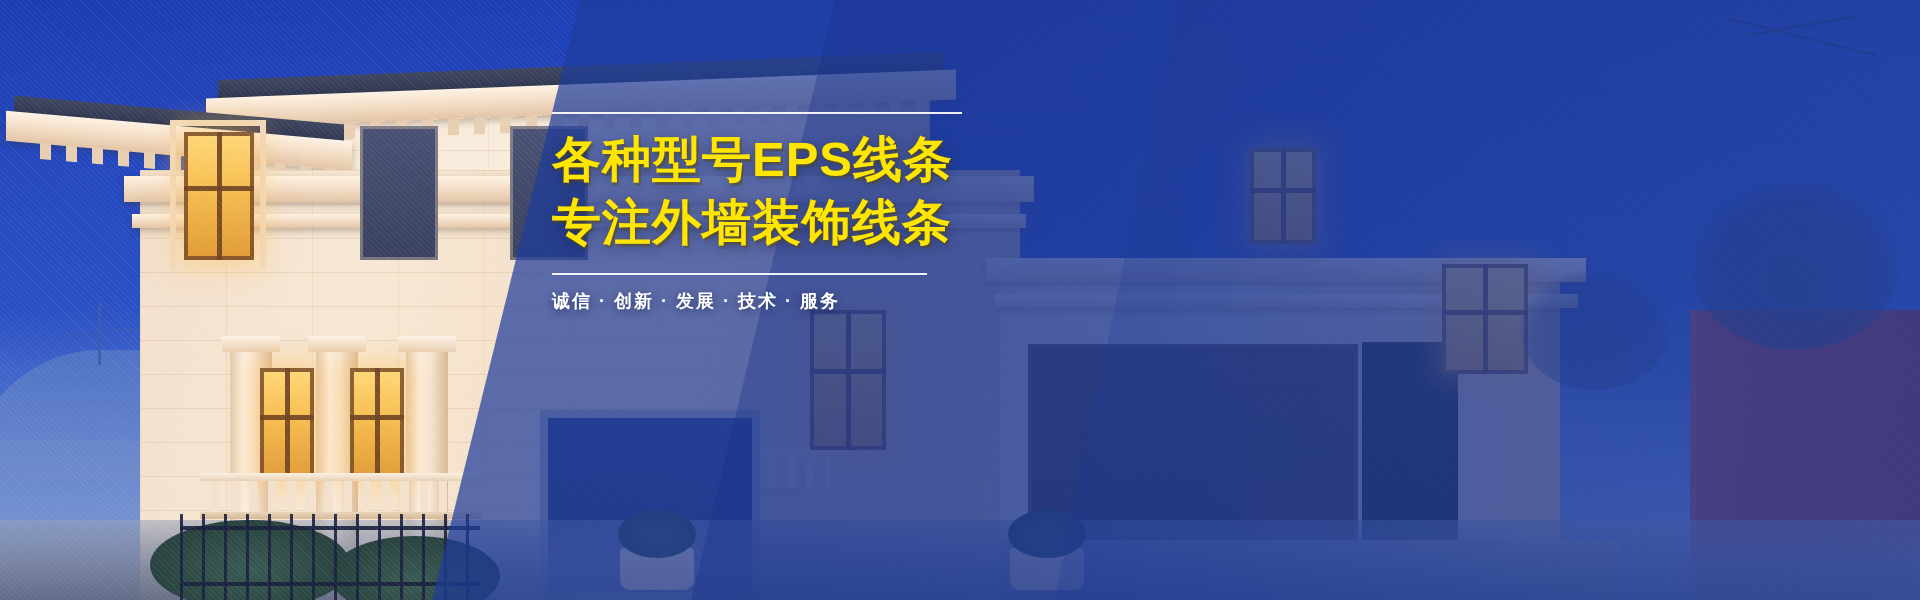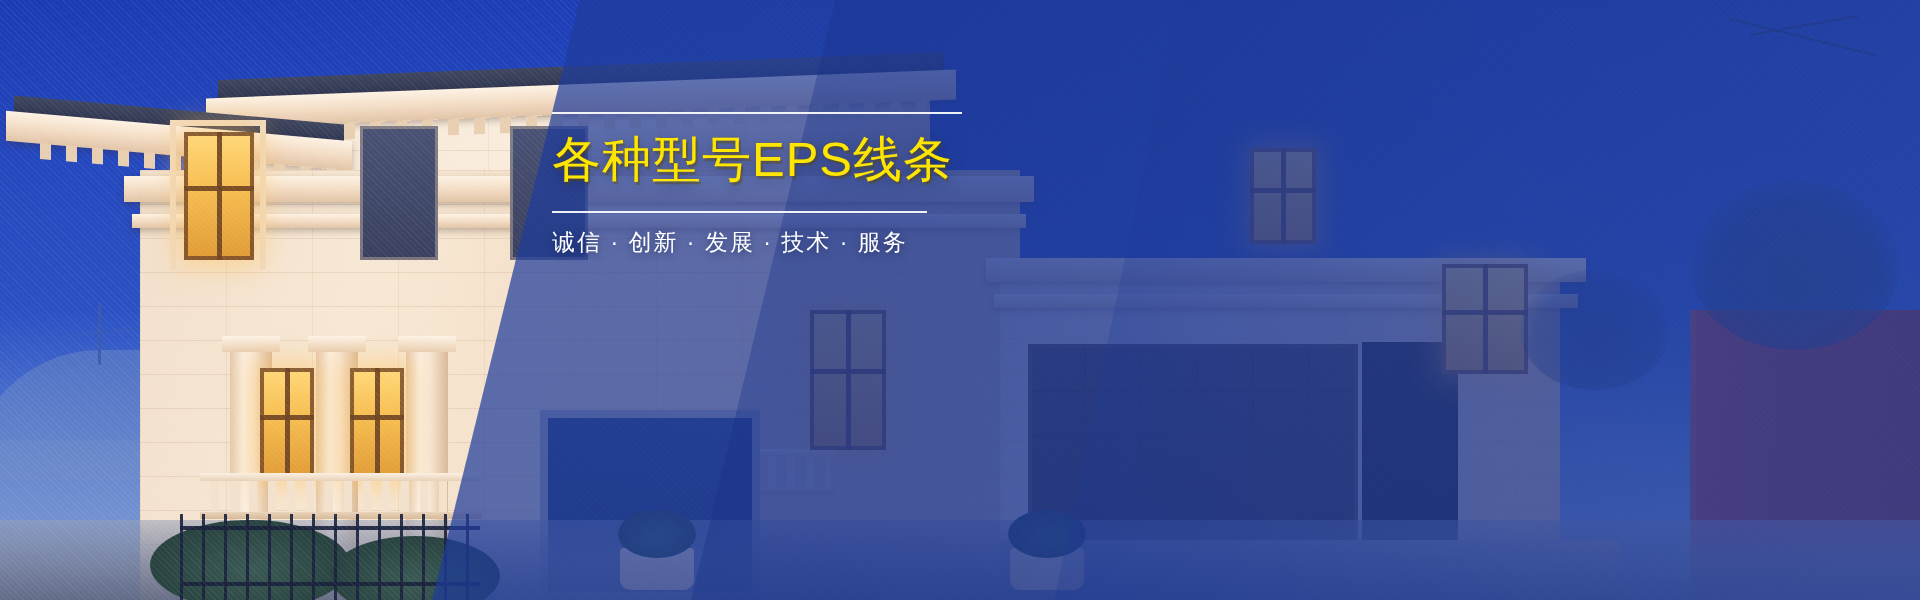--- a/index.html
+++ b/index.html
@@ -281,42 +281,42 @@
   .rule {
     height:2px;
     background:#ffffff;
     opacity:.92;
     margin:16px 0 14px 0;
     width:410px;
   }
 
   .headline {
     font-size:49px;
-    font-weight:normal;
+    font-weight:bold;
     color:#ffe600;
     letter-spacing:1px;
     line-height:1.28;
     white-space:nowrap;
     text-shadow:
       0 0 2px rgba(120,96,0,.45),
       2px 3px 0 rgba(90,70,0,.38),
       0 4px 14px rgba(20,30,80,.55);
   }
 
   .rule2 {
     height:2px;
     background:#ffffff;
     opacity:.92;
     margin:20px 0 16px 0;
     width:375px;
   }
 
   .tagline {
-    font-size:23px;
-    font-weight:400;
+    font-size:18px;
+    font-weight:700;
     color:#ffffff;
     letter-spacing:2px;
     line-height:1.2;
     white-space:nowrap;
     text-shadow:0 2px 8px rgba(8,20,60,.55);
   }
 </style>
 </head>
 <body>
 
@@ -430,19 +430,20 @@
   <div class="overlay-panel"></div>
   <div class="overlay-panel-2"></div>
 
   <div class="content">
 
 
     <div class="rule"></div>
 
     <div class="headline">各种型号EPS线条</div>
 
+    <div class="headline">专注外墙装饰线条</div>
 
     <div class="rule2"></div>
 
     <div class="tagline">诚信 · 创新 · 发展 · 技术 · 服务</div>
   </div>
 
 </div>
 
 </body></html>

